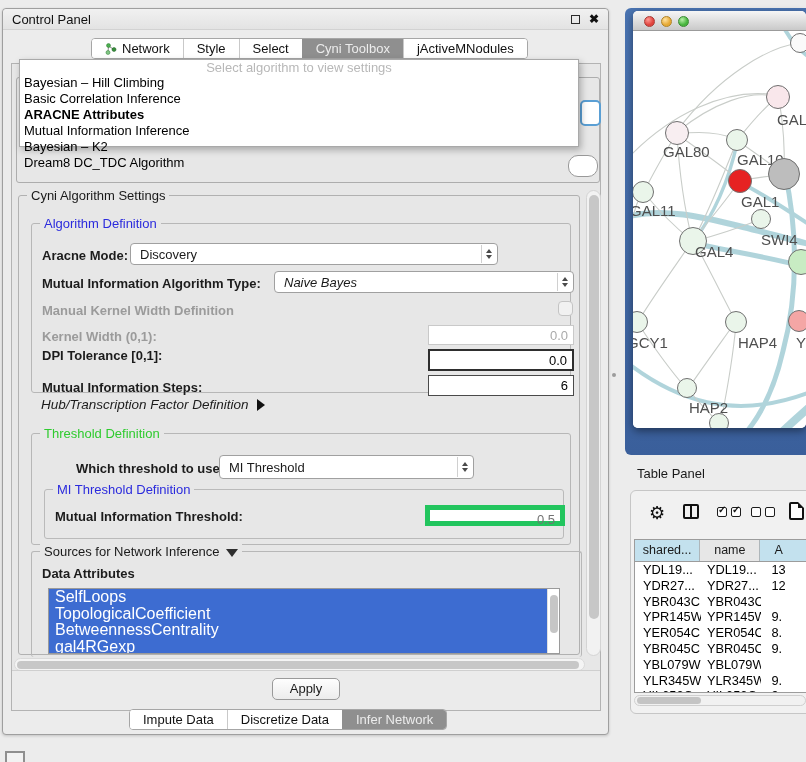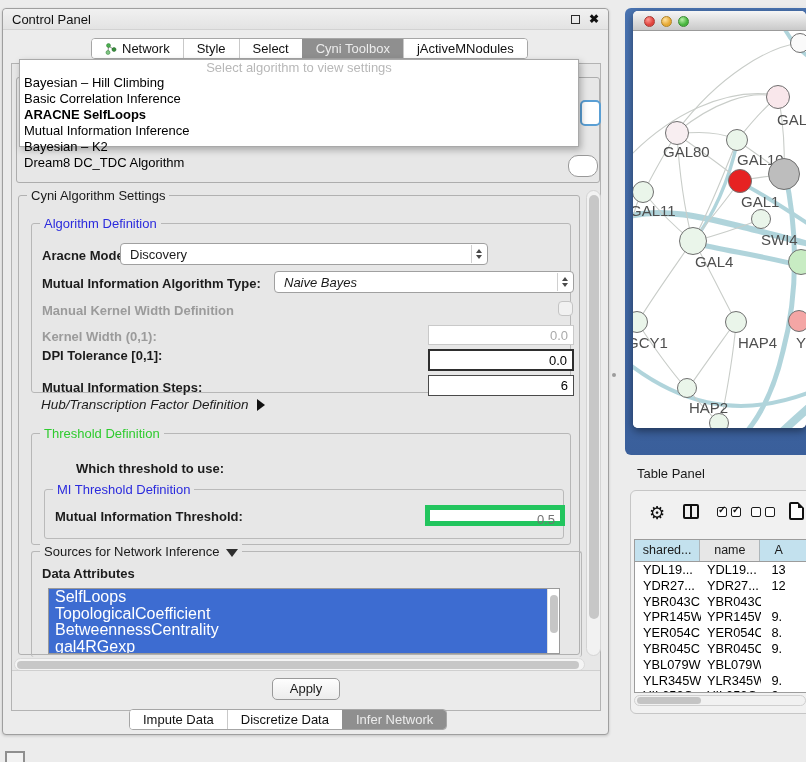--- a/index.html
+++ b/index.html
@@ -225,21 +225,21 @@
     <div class="abs frag-combo"></div>
     <div class="abs frag-field"></div>
 
     <div class="groupbox" style="left:6px; top:131px; width:562px; height:460px;">
       <span class="group-title t-black">Cyni Algorithm Settings</span>
 
       <div class="groupbox" style="left:12px; top:27px; width:540px; height:170px; border-color:#b7b7b7;">
         <span class="group-title t-blue">Algorithm Definition</span>
 
         <span class="lbl" style="left:10px; top:24px;">Aracne Mode:</span>
-        <div class="combo" style="left:88px; top:19px; width:368px; height:22px;padding-left:9px;">
+        <div class="combo" style="left:98px; top:19px; width:368px; height:22px;padding-left:9px;">
           <span>Discovery</span>
           <span class="spin">
               <i class="up"></i>
               <i class="dn"></i>
             </span>
         </div>
 
         <span class="lbl" style="left:10px; top:52px;">Mutual Information Algorithm Type:</span>
         <div class="combo" style="left:242px; top:47px; width:300px; height:22px;font-style:italic;">
           <span>Naive Bayes</span>
@@ -261,20 +261,27 @@
         <span class="lbl" style="left:10px; top:156px;">Mutual Information Steps:</span>
         <div class="field mid" style="left:396px; top:151px; width:146px; height:21px;">6</div>
       </div>
 
       <span class="lbl plain" style="left:22px; top:201px; font-size:13.5px;"><span>Hub/Transcription Factor Definition</span><span class="arrow-right"></span></span>
 
       <div class="groupbox" style="left:12px; top:237px; width:540px; height:112px; border-color:#b7b7b7;">
         <span class="group-title t-green">Threshold Definition</span>
 
         <span class="lbl" style="left:44px; top:27px;">Which threshold to use:</span>
+        <div class="combo" style="left:187px; top:21px; width:255px; height:24px;">
+          <span>MI Threshold</span>
+          <span class="spin">
+              <i class="up"></i>
+              <i class="dn"></i>
+            </span>
+        </div>
 
         <div class="groupbox" style="left:12px; top:55px; width:520px; height:50px; border-color:#bababa;">
           <span class="group-title t-blue">MI Threshold Definition</span>
           <span class="lbl" style="left:10px; top:19px;">Mutual Information Threshold:</span>
           <div class="field thin" style="left:380px; top:15px; width:140px; height:21px;">0.5</div>
         </div>
       </div>
 
       <div class="groupbox" style="left:12px; top:355px; width:551px; height:106px; border-bottom:none; border-color:#b7b7b7;">
         <span class="group-title t-black"><span>Sources for Network Inference</span><span class="arrow-down"></span></span>
@@ -301,21 +308,21 @@
     <div class="abs apply-row">
       <div id="apply-btn">Apply</div>
     </div>
   </div>
 
   <div class="abs" id="algo-popup">
     <div class="popup-placeholder">Select algorithm to view settings</div>
     <div id="popup-items">
         <div class="popup-item">Bayesian – Hill Climbing</div>
         <div class="popup-item">Basic Correlation Inference</div>
-        <div class="popup-item selected-algo">ARACNE SelfLoops</div>
+        <div class="popup-item selected-algo">ARACNE Attributes</div>
         <div class="popup-item">Mutual Information Inference</div>
         <div class="popup-item">Bayesian – K2</div>
         <div class="popup-item">Dream8 DC_TDC Algorithm</div>
       </div>
   </div>
 
   <div class="tabbar" id="bottom-tabs">
       <div class="tab">
         <span class="tab-label">Impute Data</span>
       </div>
@@ -384,21 +391,21 @@
           <div class="node" style="left: 93px; top: 98px; width: 22px; height: 22px; background: rgb(234, 245, 234);"></div>
           <span class="node-label" style="left: 104px; top: 120px;">GAL10</span>
           <div class="node" style="left: 95px; top: 138px; width: 24px; height: 24px; background: rgb(230, 34, 34);"></div>
           <span class="node-label" style="left: 108px; top: 162px;">GAL1</span>
           <div class="node" style="left: 135px; top: 127px; width: 32px; height: 32px; background: rgb(189, 189, 189);"></div>
           <div class="node" style="left: -1px; top: 150px; width: 22px; height: 22px; background: rgb(234, 245, 234);"></div>
           <span class="node-label" style="left: -3px; top: 171px;">GAL11</span>
           <div class="node" style="left: 118px; top: 178px; width: 20px; height: 20px; background: rgb(234, 245, 234);"></div>
           <span class="node-label" style="left: 128px; top: 200px;">SWI4</span>
           <div class="node" style="left: 46px; top: 196px; width: 28px; height: 28px; background: rgb(234, 245, 234);"></div>
-          <span class="node-label" style="left: 62px; top: 222px;">GAL4</span>
+          <span class="node-label" style="left: 62px; top: 212px;">GAL4</span>
           <div class="node" style="left: 155px; top: 218px; width: 26px; height: 26px; background: rgb(200, 236, 195);"></div>
           <div class="node" style="left: -7px; top: 280px; width: 22px; height: 22px; background: rgb(234, 245, 234);"></div>
           <span class="node-label" style="left: -6px; top: 303px;">GCY1</span>
           <div class="node" style="left: 92px; top: 280px; width: 22px; height: 22px; background: rgb(234, 245, 234);"></div>
           <span class="node-label" style="left: 105px; top: 303px;">HAP4</span>
           <div class="node" style="left: 155px; top: 279px; width: 22px; height: 22px; background: rgb(244, 166, 165);"></div>
           <span class="node-label" style="left: 163px; top: 303px;">Y</span>
           <div class="node" style="left: 44px; top: 347px; width: 20px; height: 20px; background: rgb(234, 245, 234);"></div>
           <span class="node-label" style="left: 56px; top: 368px;">HAP2</span>
           <div class="node" style="left: 76px; top: 382px; width: 20px; height: 20px; background: rgb(234, 245, 234);"></div>

